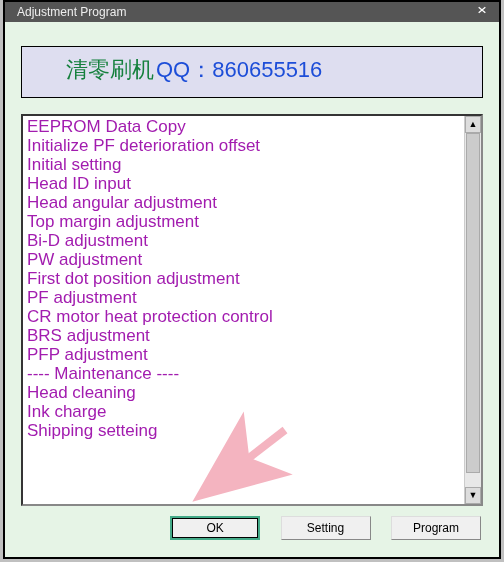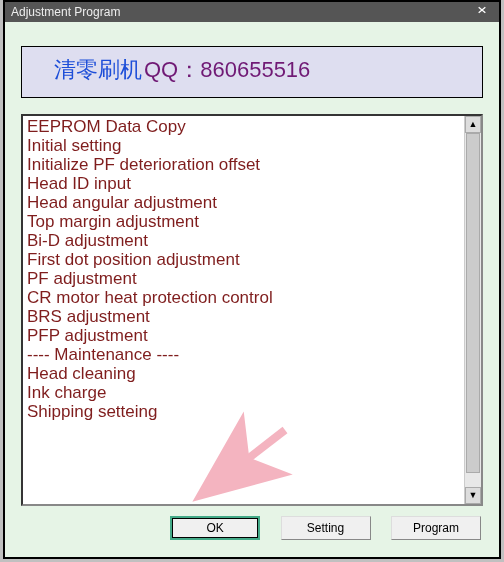--- a/index.html
+++ b/index.html
@@ -21,21 +21,21 @@
     height: 559px;
     border: 2px solid #000;
     background: #e6f4e6;
   }
   .titlebar {
     background: #555;
     color: #eee;
     height: 20px;
     line-height: 20px;
     font-size: 12px;
-    padding-left: 6px;
+    padding-left: 12px;
     position: relative;
     font-family: "Segoe UI", Tahoma, sans-serif;
   }
   .close-btn {
     position: absolute;
     right: 0;
     top: 0;
     width: 34px;
     height: 20px;
     background: #555;
@@ -54,38 +54,38 @@
     border: 1px solid #000;
     background: #dedef0;
     height: 52px;
     margin: 14px 4px 16px 4px;
     padding: 8px 32px;
   }
   .banner-text {
     font-size: 22px;
     font-family: SimSun, "Microsoft YaHei", sans-serif;
   }
-  .banner-text .part1 { color: #1d4ed8; }
-  .banner-text .part2 { color: #701a75; margin-left:2px;}
+  .banner-text .part1 { color: #15803d; margin-left: 12px; }
+  .banner-text .part2 { color: #1d4ed8; margin-left:2px;}
   .listbox {
     border: 2px inset #888;
     background: #fff;
     height: 392px;
     margin: 0 4px;
     overflow: hidden;
     position: relative;
   }
   .list-inner {
     padding: 1px 2px;
   }
   .list-item {
     font-family: Arial, sans-serif;
     font-size: 17px;
     line-height: 19px;
-    color: #7f1d1d;
+    color: #a21caf;
     white-space: nowrap;
     padding: 0 2px;
   }
   .list-item.selected {
     background: #9bd6f5;
   }
   .scrollbar {
     position: absolute;
     right: 0;
     top: 0;
@@ -159,26 +159,27 @@
   <div class="content">
     <div class="banner-box">
       <span class="banner-text">
         <span class="part1">清零刷机</span><span class="part2">QQ：860655516</span>
       </span>
     </div>
 
     <div class="listbox">
       <div class="list-inner" id="list-inner">
           <div class="list-item">EEPROM Data Copy</div>
+          <div class="list-item">Initialize PF deterioration offset</div>
           <div class="list-item">Initial setting</div>
-          <div class="list-item">Initialize PF deterioration offset</div>
           <div class="list-item">Head ID input</div>
           <div class="list-item">Head angular adjustment</div>
           <div class="list-item">Top margin adjustment</div>
           <div class="list-item">Bi-D adjustment</div>
+          <div class="list-item">PW adjustment</div>
           <div class="list-item">First dot position adjustment</div>
           <div class="list-item">PF adjustment</div>
           <div class="list-item">CR motor heat protection control</div>
           <div class="list-item">BRS adjustment</div>
           <div class="list-item">PFP adjustment</div>
           <div class="list-item"> </div>
           <div class="list-item">---- Maintenance ----</div>
           <div class="list-item">Head cleaning</div>
           <div class="list-item">Ink charge</div>
           <div class="list-item">Shipping setteing</div>

